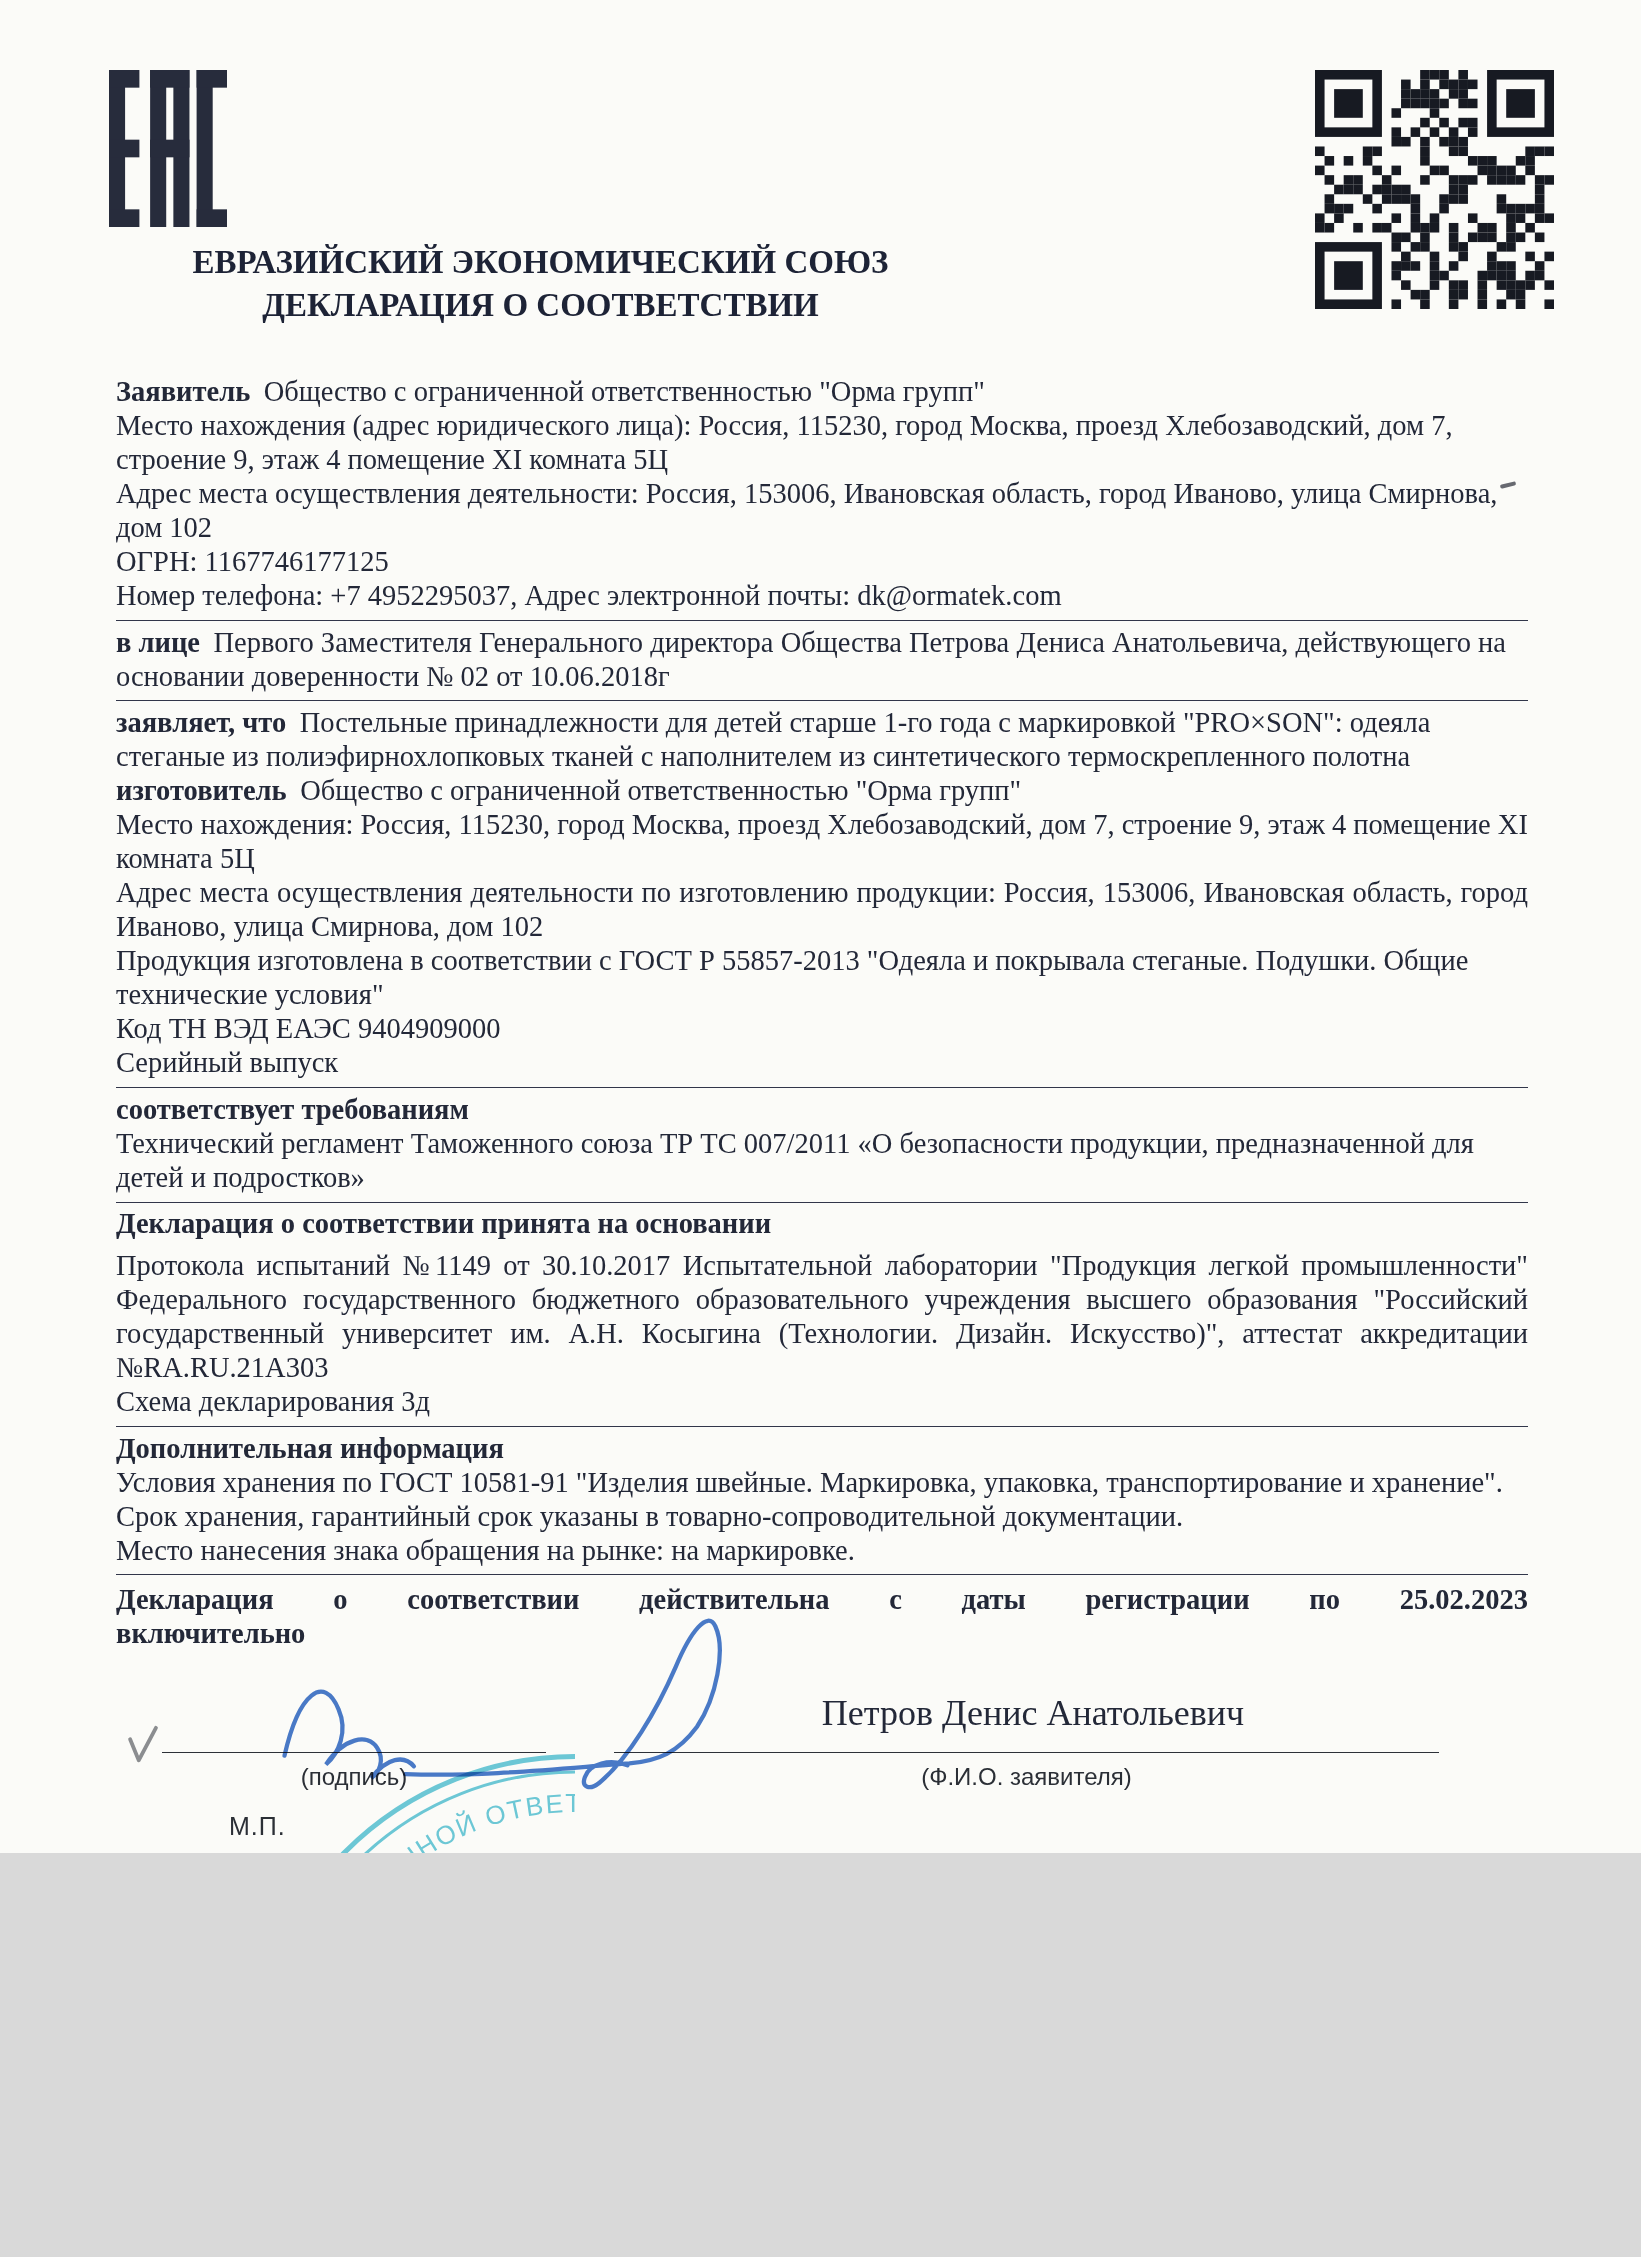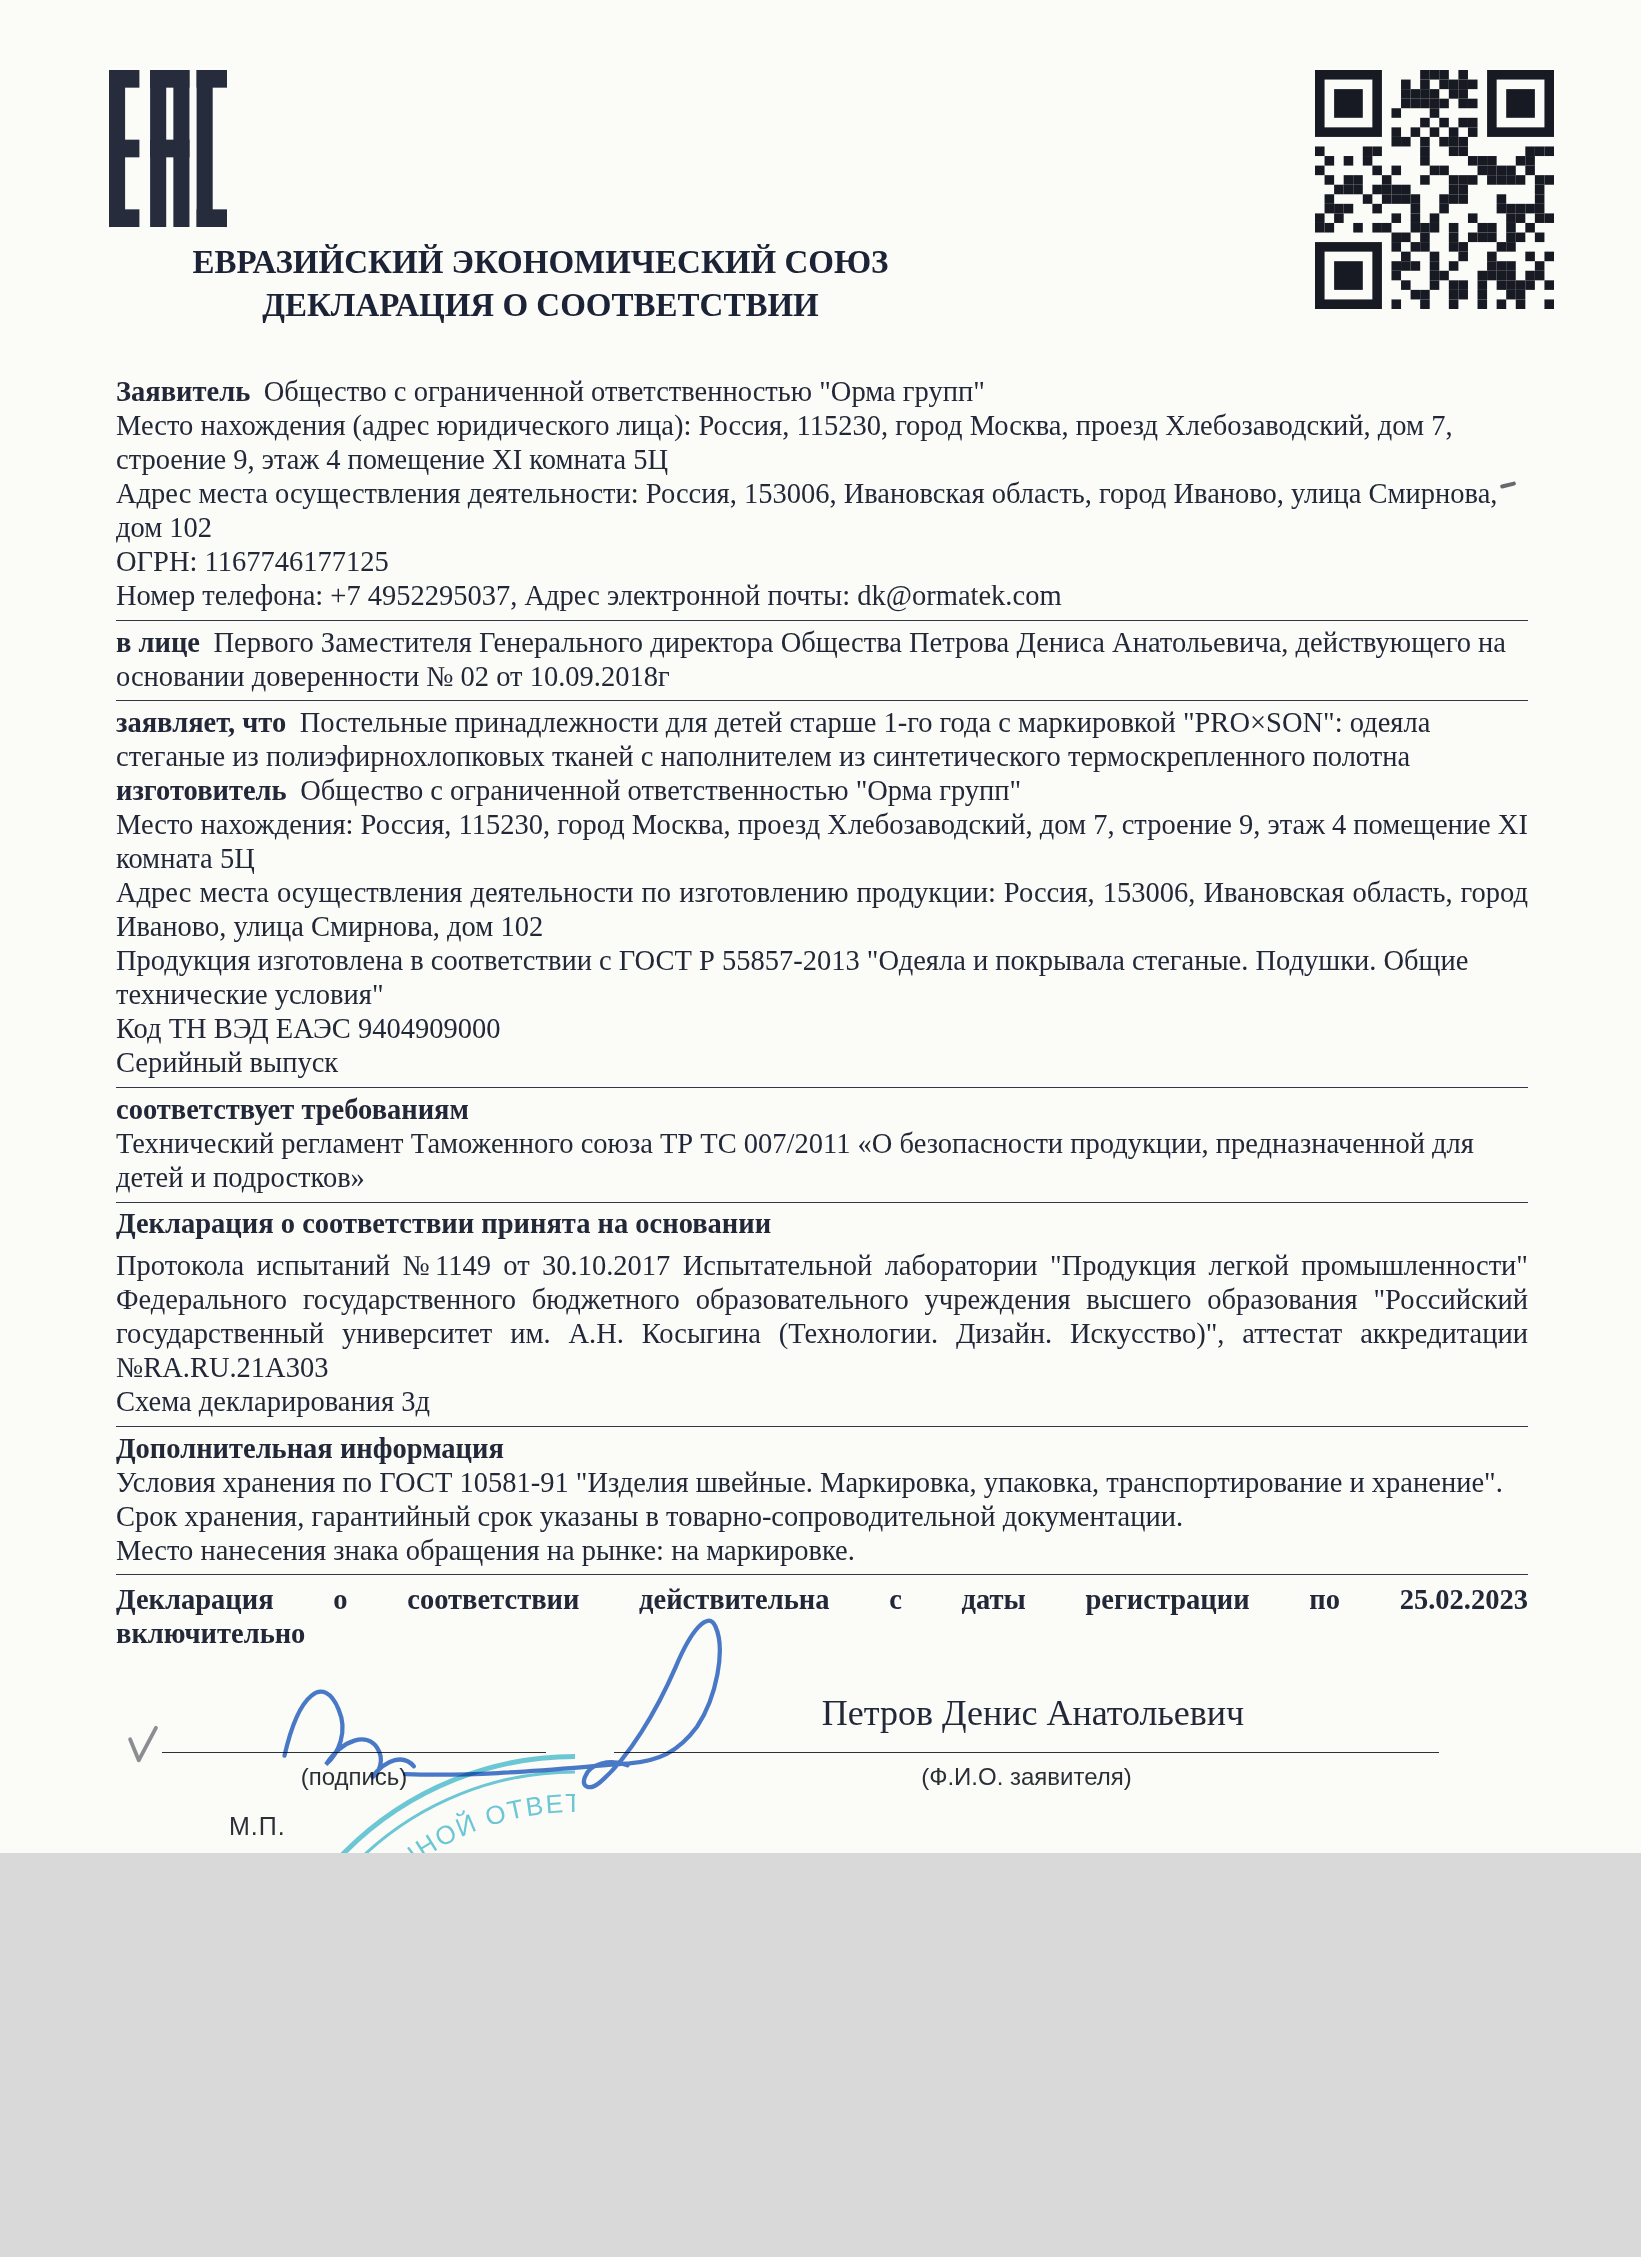--- a/index.html
+++ b/index.html
@@ -296,21 +296,21 @@
   <div class="content">
 
     <p><span class="lbl">Заявитель</span><span>Общество с ограниченной ответственностью "Орма групп"</span></p>
     <p>Место нахождения (адрес юридического лица): Россия, 115230, город Москва, проезд Хлебозаводский, дом 7, строение 9, этаж 4 помещение XI комната 5Ц</p>
     <p>Адрес места осуществления деятельности: Россия, 153006, Ивановская область, город Иваново, улица Смирнова, дом 102</p>
     <p>ОГРН: 1167746177125</p>
     <p>Номер телефона: +7 4952295037, Адрес электронной почты: dk@ormatek.com</p>
 
     <div class="rule"></div>
 
-    <p><span class="lbl">в лице</span><span>Первого Заместителя Генерального директора Общества Петрова Дениса Анатольевича, действующего на основании доверенности № 02 от 10.09.2018г</span></p>
+    <p><span class="lbl">в лице</span><span>Первого Заместителя Генерального директора Общества Петрова Дениса Анатольевича, действующего на основании доверенности № 02 от 10.06.2018г</span></p>
 
     <div class="rule"></div>
 
     <p><span class="lbl">заявляет, что</span><span>Постельные принадлежности для детей старше 1-го года с маркировкой "PRO×SON": одеяла стеганые из полиэфирнохлопковых тканей с наполнителем из синтетического термоскрепленного полотна</span></p>
     <p><span class="lbl">изготовитель</span><span>Общество с ограниченной ответственностью "Орма групп"</span></p>
     <p>Место нахождения: Россия, 115230, город Москва, проезд Хлебозаводский, дом 7, строение 9, этаж 4 помещение XI комната 5Ц</p>
     <p class="just">Адрес места осуществления деятельности по изготовлению продукции: Россия, 153006, Ивановская область, город Иваново, улица Смирнова, дом 102</p>
     <p>Продукция изготовлена в соответствии с ГОСТ Р 55857-2013 "Одеяла и покрывала стеганые. Подушки. Общие технические условия"</p>
     <p>Код ТН ВЭД ЕАЭС 9404909000</p>
     <p>Серийный выпуск</p>

